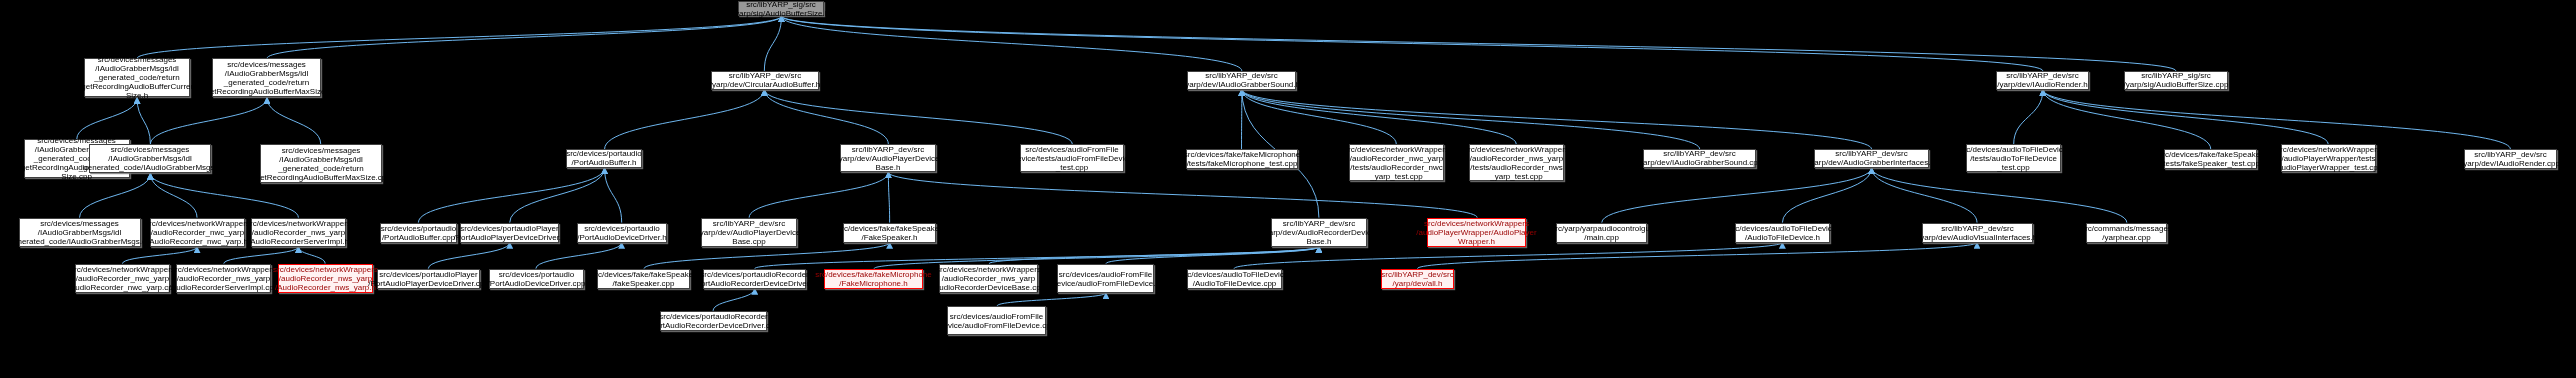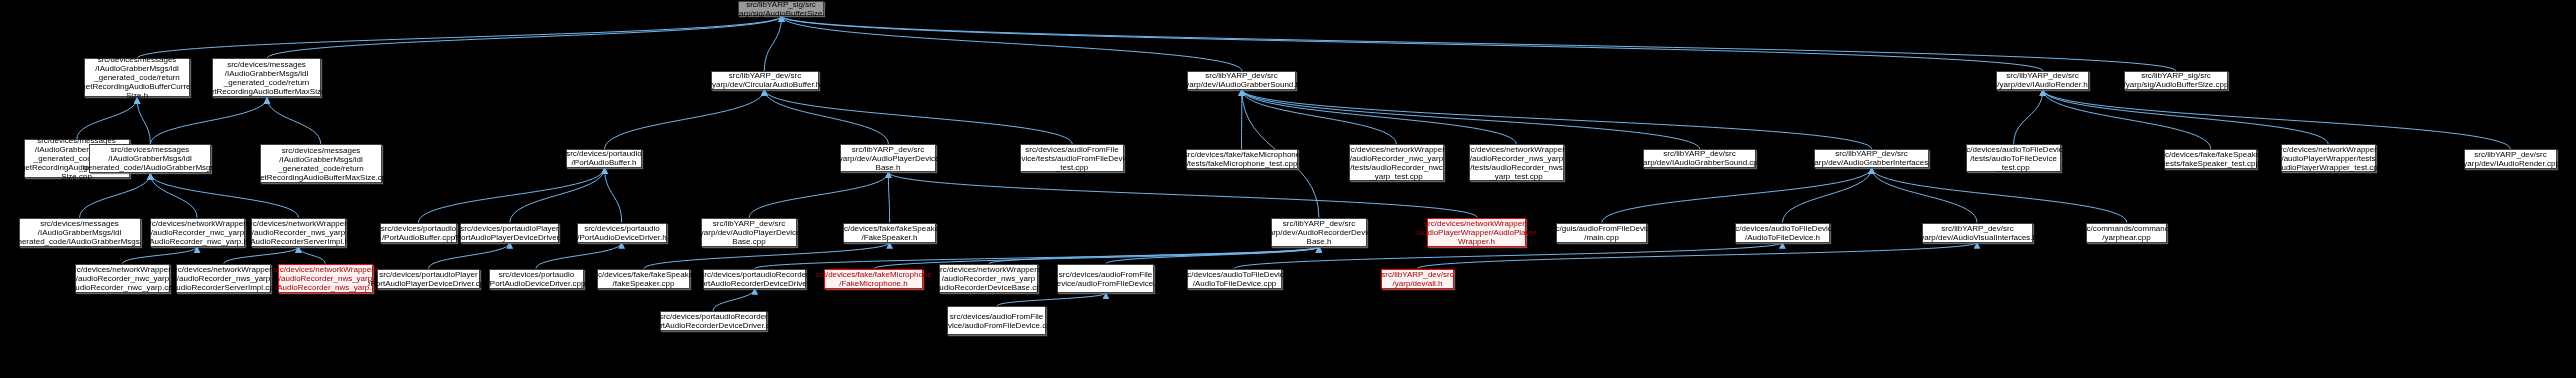--- a/index.html
+++ b/index.html
@@ -159,27 +159,27 @@
 /yarp/dev/AudioPlayerDevice
 Base.cpp</div>
       <div class="node" style="left: 827px; top: 223px; width: 93px; height: 20px;">src/devices/fake/fakeSpeaker
 /FakeSpeaker.h</div>
       <div class="node" style="left: 1255px; top: 218px; width: 96px; height: 29px;">src/libYARP_dev/src
 /yarp/dev/AudioRecorderDevice
 Base.h</div>
       <div class="node hl" style="left: 1411px; top: 218px; width: 99px; height: 29px;">src/devices/networkWrappers
 /audioPlayerWrapper/AudioPlayer
 Wrapper.h</div>
-      <div class="node" style="left: 1540px; top: 223px; width: 91px; height: 20px;">src/guis/audioFromFileDevice
+      <div class="node" style="left: 1540px; top: 223px; width: 91px; height: 20px;">src/yarp/yarpaudiocontrolgui
 /main.cpp</div>
       <div class="node" style="left: 1719px; top: 223px; width: 95px; height: 20px;">src/devices/audioToFileDevice
 /AudioToFileDevice.h</div>
       <div class="node" style="left: 1906px; top: 223px; width: 111px; height: 20px;">src/libYARP_dev/src
 /yarp/dev/AudioVisualInterfaces.h</div>
-      <div class="node" style="left: 2070px; top: 223px; width: 81px; height: 20px;">src/commands/commands
+      <div class="node" style="left: 2070px; top: 223px; width: 81px; height: 20px;">src/commands/messages
 /yarphear.cpp</div>
       <div class="node" style="left: 59px; top: 264px; width: 95px; height: 29px;">src/devices/networkWrappers
 /audioRecorder_nwc_yarp
 /AudioRecorder_nwc_yarp.cpp</div>
       <div class="node" style="left: 160px; top: 264px; width: 95px; height: 29px;">src/devices/networkWrappers
 /audioRecorder_nws_yarp
 /AudioRecorderServerImpl.cpp</div>
       <div class="node hl" style="left: 262px; top: 264px; width: 95px; height: 29px;">src/devices/networkWrappers
 /audioRecorder_nws_yarp
 /AudioRecorder_nws_yarp.h</div>

